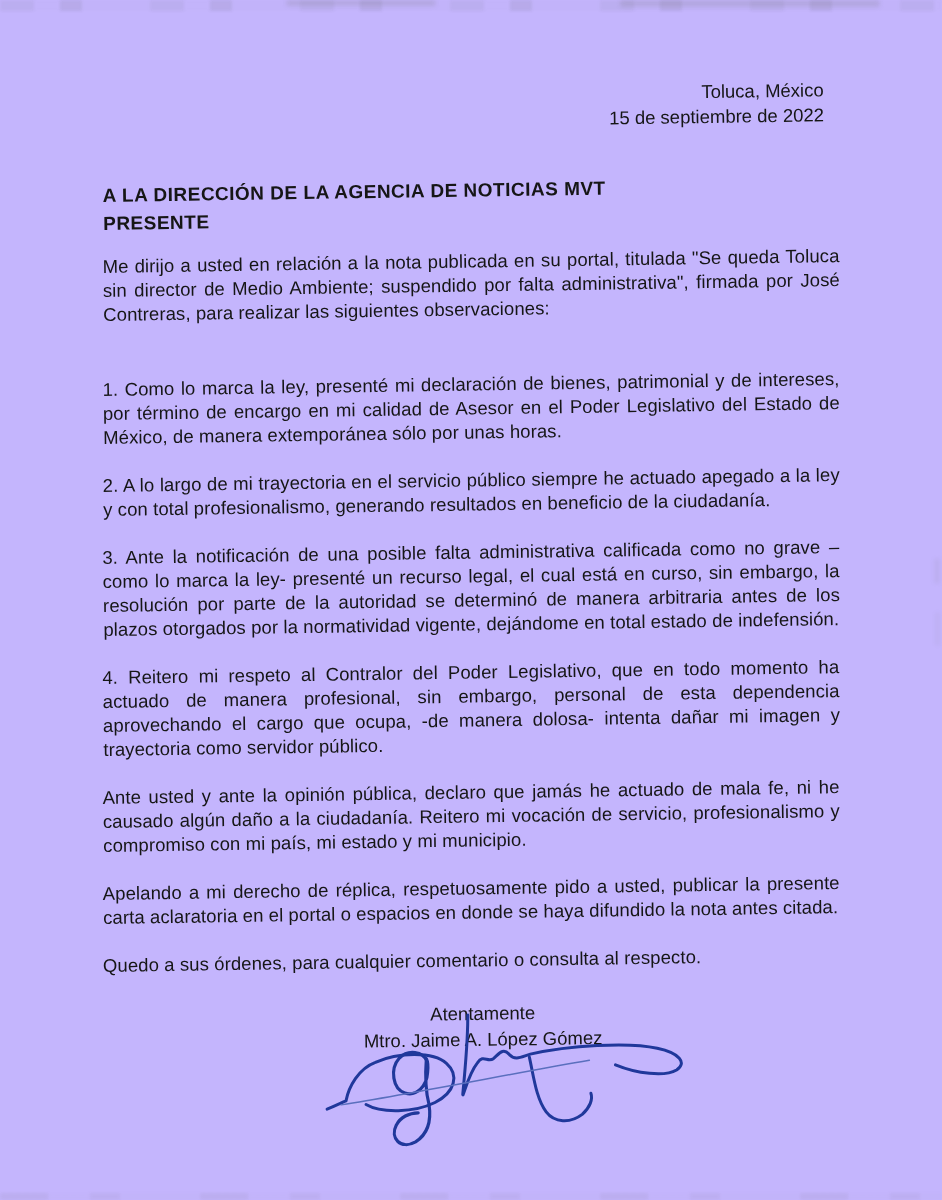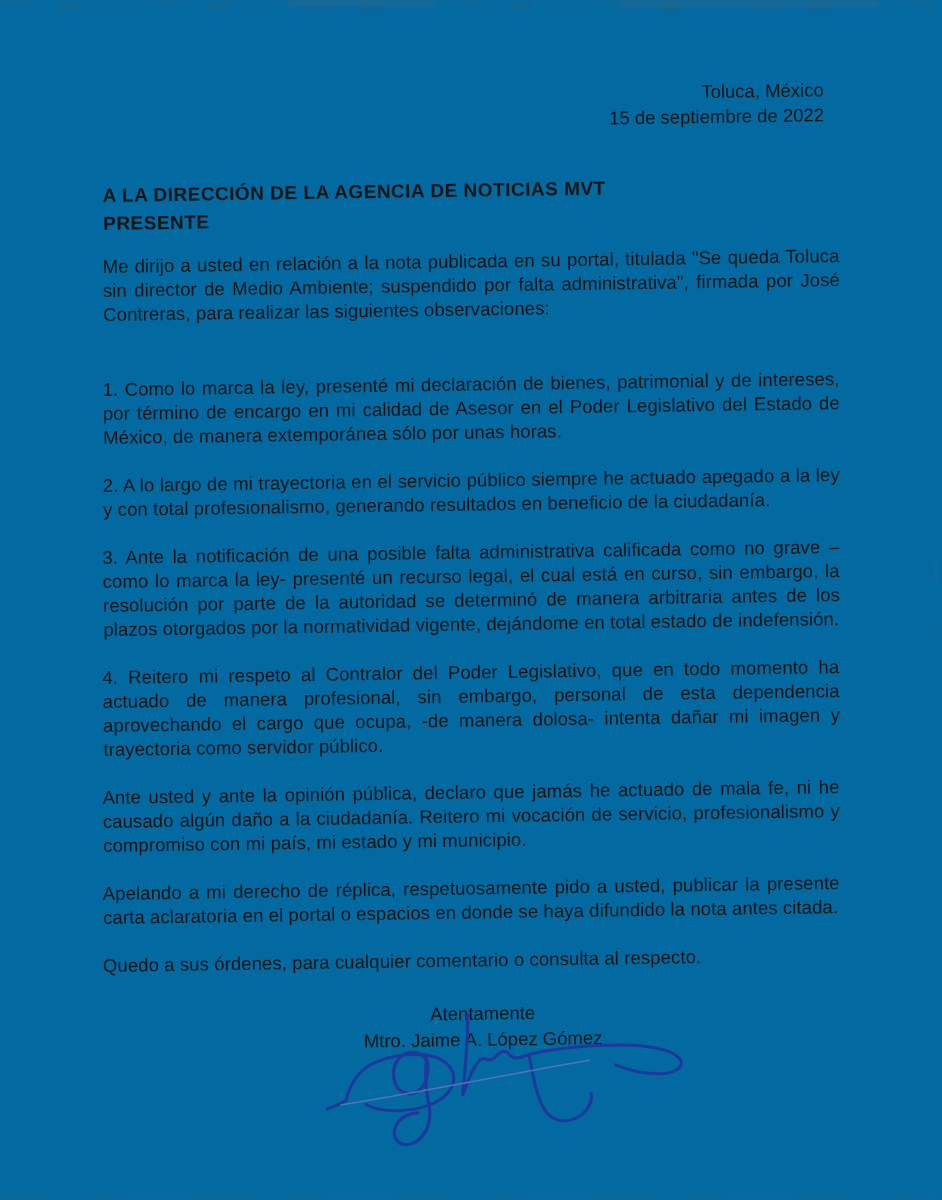--- a/index.html
+++ b/index.html
@@ -1,20 +1,20 @@
 <!DOCTYPE html>
 <html><head>
 <meta charset="utf-8">
 <style>
   html, body { margin: 0; padding: 0; background: #ffffff; }
   .page {
     position: relative;
     width: 942px;
     height: 1200px;
-    background: #0369a1;
+    background: #c4b5fd;
     overflow: hidden;
     font-family: "Liberation Sans", sans-serif;
     color: #161616;
   }
   
   .scan-strip {
     position: absolute;
     left: 0; right: 0;
     filter: blur(1.5px);
     pointer-events: none;

